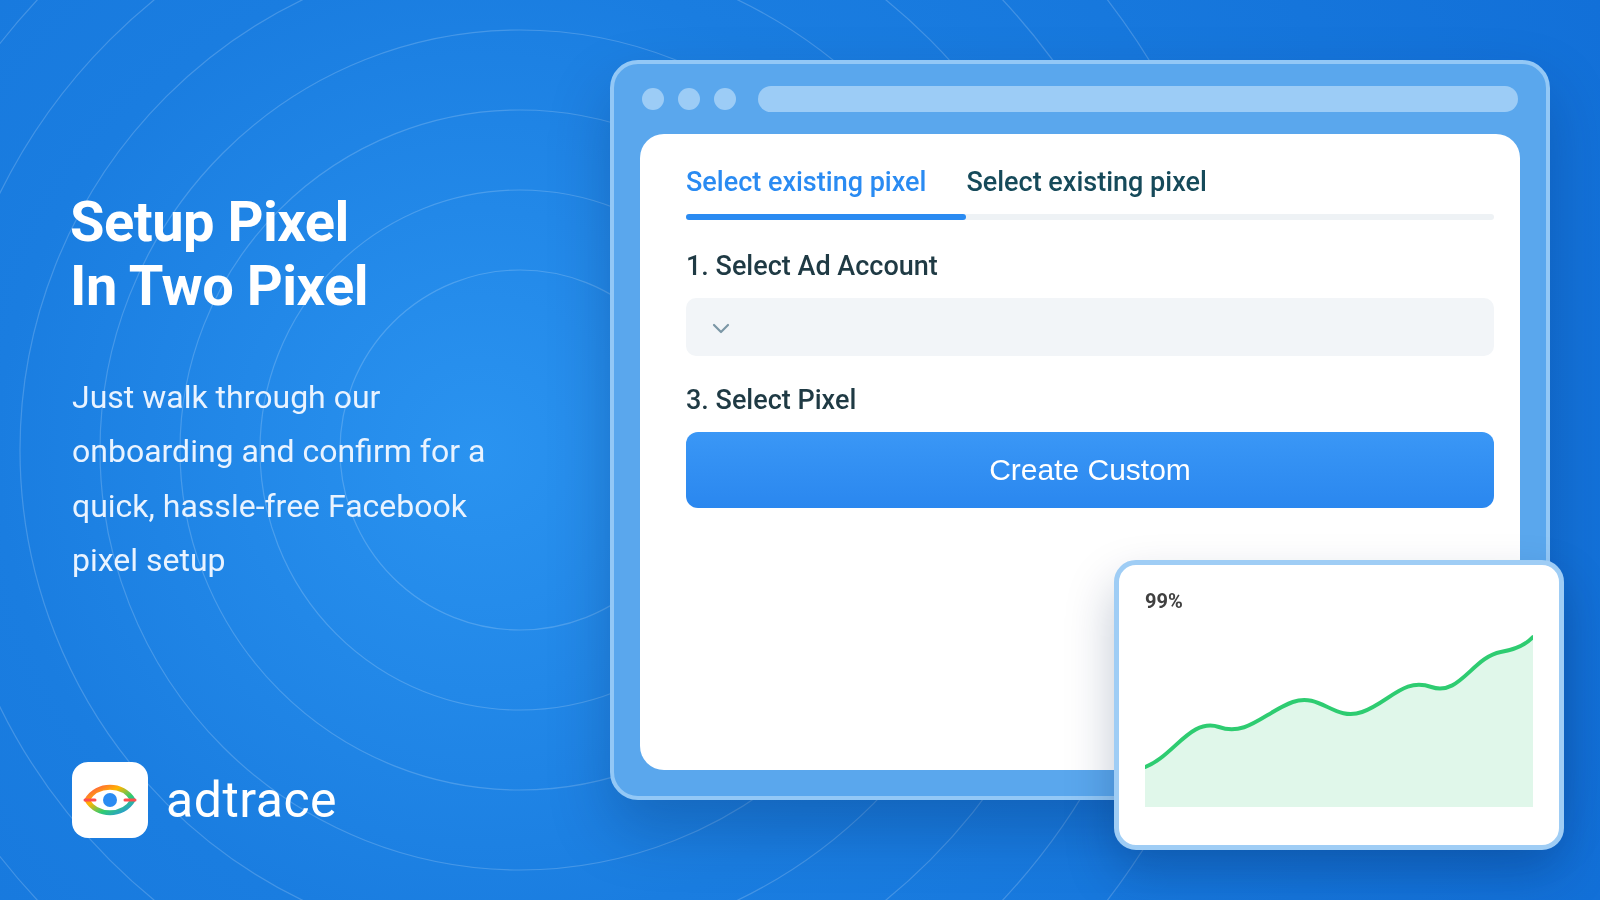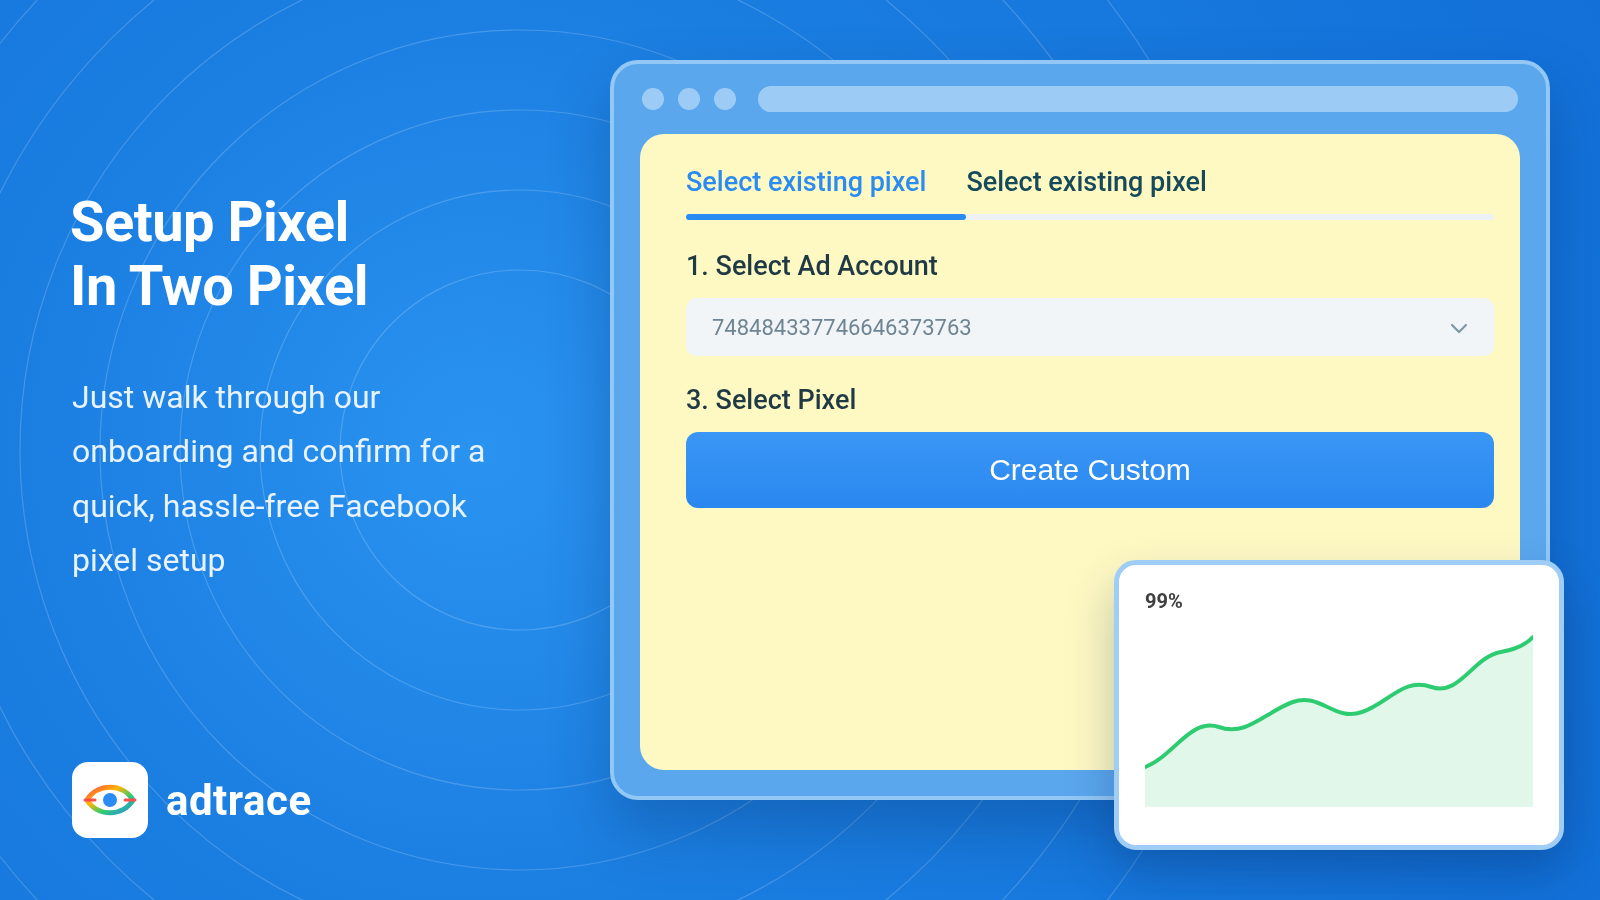--- a/index.html
+++ b/index.html
@@ -24,36 +24,36 @@
     position:absolute; left:72px; top:370px; color:#e9f3ff;
     font-size:32px; line-height:1.7; font-weight:400; max-width:430px;
   }
   .brand {
     position:absolute; left:72px; bottom:62px; display:flex; align-items:center; gap:18px;
   }
   .brand-badge {
     width:76px; height:76px; background:#fff; border-radius:16px;
     display:flex; align-items:center; justify-content:center;
   }
-  .brand-name { color:#fff; font-size:42px; font-weight:700; letter-spacing:0.5px; }
+  .brand-name { color:#fff; font-size:50px; font-weight:400; letter-spacing:0.5px; }
 
   
   .window {
     position:absolute; left:610px; top:60px; width:940px; height:740px;
     background:#5aa7ed; border:4px solid #93c8f6; border-radius:28px;
     box-shadow: 0 30px 60px rgba(0,30,80,.25);
     overflow:hidden;
   }
   .titlebar { height:70px; display:flex; align-items:center; padding:0 28px; gap:22px; }
   .dots { display:flex; gap:14px; }
   .dot { width:22px; height:22px; border-radius:50%; background:#9cccf6; }
   .urlbar { flex:1; height:26px; background:#9cccf6; border-radius:14px; }
   .content {
     margin: 0 26px 26px 26px; height:calc(100% - 96px);
-    background:#fef9c3; border-radius:24px; padding:32px 26px 36px 46px;
+    background:#ffffff; border-radius:24px; padding:32px 26px 36px 46px;
   }
   .tabs { display:flex; gap:40px; margin-bottom:6px; }
   .tab { font-size:27px; font-weight:500; padding-bottom:10px; cursor:pointer; }
   .tab.active { color:#2a8bf2; }
   .tab.inactive { color:#164a5a; }
   .tabbar { position:relative; height:6px; background:#eef2f5; border-radius:3px; margin-bottom:30px; }
   .tabbar-ind { position:absolute; left:0; top:0; height:6px; width:280px; background:#2a8bf2; border-radius:3px; }
 
   .step-label { font-size:27px; color:#1f3a44; font-weight:500; margin-bottom:16px; }
   .select {
@@ -137,21 +137,20 @@
       <div class="tabs">
         <div class="tab active">Select existing pixel</div>
         <div class="tab inactive">Select existing pixel</div>
       </div>
       <div class="tabbar">
         <div class="tabbar-ind"></div>
       </div>
 
       <div class="step-label">1. Select Ad Account</div>
       <div class="select">
-        <span>748484337746646373763</span>
         <span class="chev">
           <svg width="18" height="12" viewBox="0 0 18 12">
               <path d="M2 2 L9 9 L16 2" fill="none" stroke="#7c97a6" stroke-width="2.2" stroke-linecap="round" stroke-linejoin="round"></path>
             </svg>
         </span>
       </div>
 
       <div class="step-label">3. Select Pixel</div>
 
       <button class="primary-btn">Create Custom</button>

